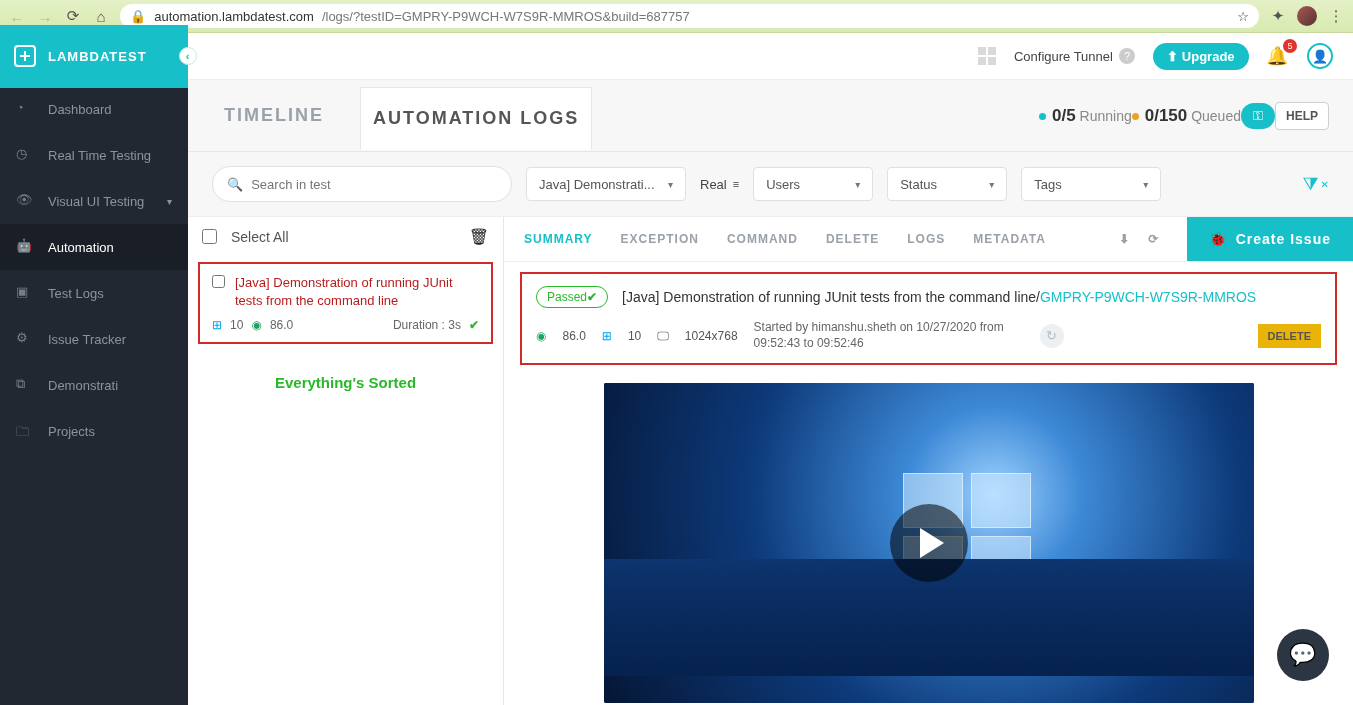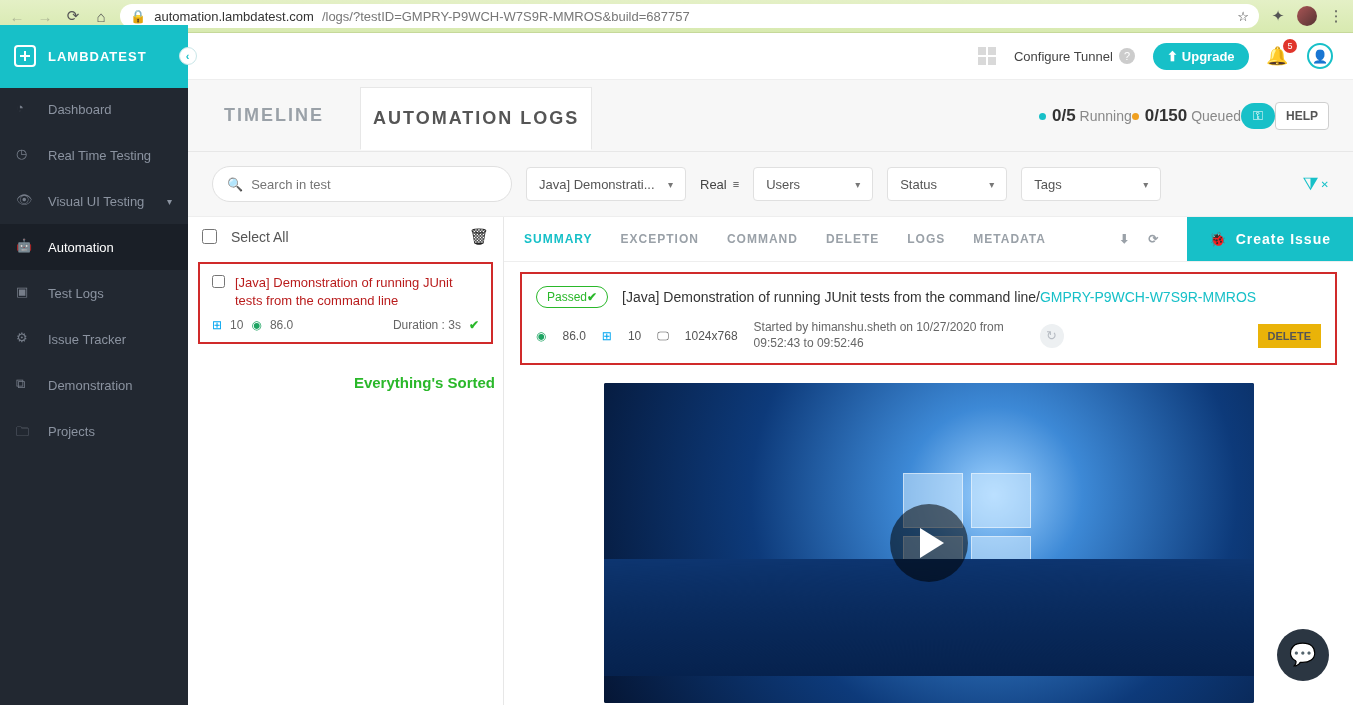--- a/index.html
+++ b/index.html
@@ -61,21 +61,21 @@
   .content{flex:1;display:flex;overflow:hidden}
   .leftcol{width:316px;border-right:1px solid #e7e7e7;background:#fff;display:flex;flex-direction:column}
   .selall{display:flex;align-items:center;padding:10px 14px;gap:14px;color:#555;font-size:14px}
   .selall .trash{margin-left:auto;color:#222;font-size:16px}
   .test-card{margin:6px 10px;border:2px solid #d02a2a;background:#fff;padding:10px 12px}
   .test-card .row1{display:flex;gap:10px}
   .test-title{font-size:13px;color:#b91c1c;line-height:1.4}
   .test-meta{display:flex;align-items:center;gap:8px;margin-top:8px;font-size:12px;color:#666}
   .test-meta .dur{margin-left:auto;margin-right:0}
   .check{color:#2ab82a;font-weight:700}
-  .sorted{color:#2ab82a;text-align:right;font-weight:600;padding:24px 8px;font-size:15px}
+  .sorted{color:#2ab82a;text-align:center;font-weight:600;padding:24px 0;font-size:15px}
   .rightcol{flex:1;background:#fff;display:flex;flex-direction:column;overflow:hidden}
   .detail-tabs{display:flex;align-items:center;gap:28px;padding:10px 20px;border-bottom:1px solid #eee;color:#9aa1a8;font-size:12px;font-weight:700;letter-spacing:1px}
   .detail-tabs .dt.active{color:#17c0c8}
   .detail-tabs .tools{margin-left:auto;display:flex;align-items:center;gap:18px;color:#9aa1a8}
   .create-issue{background:#17c0c8;color:#fff;padding:14px 22px;font-weight:700;font-size:14px;margin:-10px -20px -10px 10px;display:flex;align-items:center;gap:8px}
   .detail-box{margin:10px 16px;border:2px solid #d02a2a;padding:12px 14px}
   .db-row1{display:flex;align-items:center;gap:14px}
   .passed-pill{border:1px solid #2ab82a;border-radius:14px;color:#2ab82a;padding:3px 10px;font-size:12px;display:flex;align-items:flex-end;gap:0}
   .db-title{font-size:14px;color:#333}
   .db-title a{color:#17c0c8;text-decoration:none}
@@ -159,21 +159,21 @@
     <div class="side-item">
         <span class="si">▣</span>
         <span>Test Logs</span>
       </div>
     <div class="side-item">
         <span class="si">⚙</span>
         <span>Issue Tracker</span>
       </div>
     <div class="side-item">
         <span class="si">⧉</span>
-        <span>Demonstration</span>
+        <span>Demonstrati</span>
       </div>
     <div class="side-item">
         <span class="si">🗀</span>
         <span>Projects</span>
       </div>
   </div>
 
   <div class="main">
     <div class="tabs-row">
       <div class="tab">TIMELINE</div>

